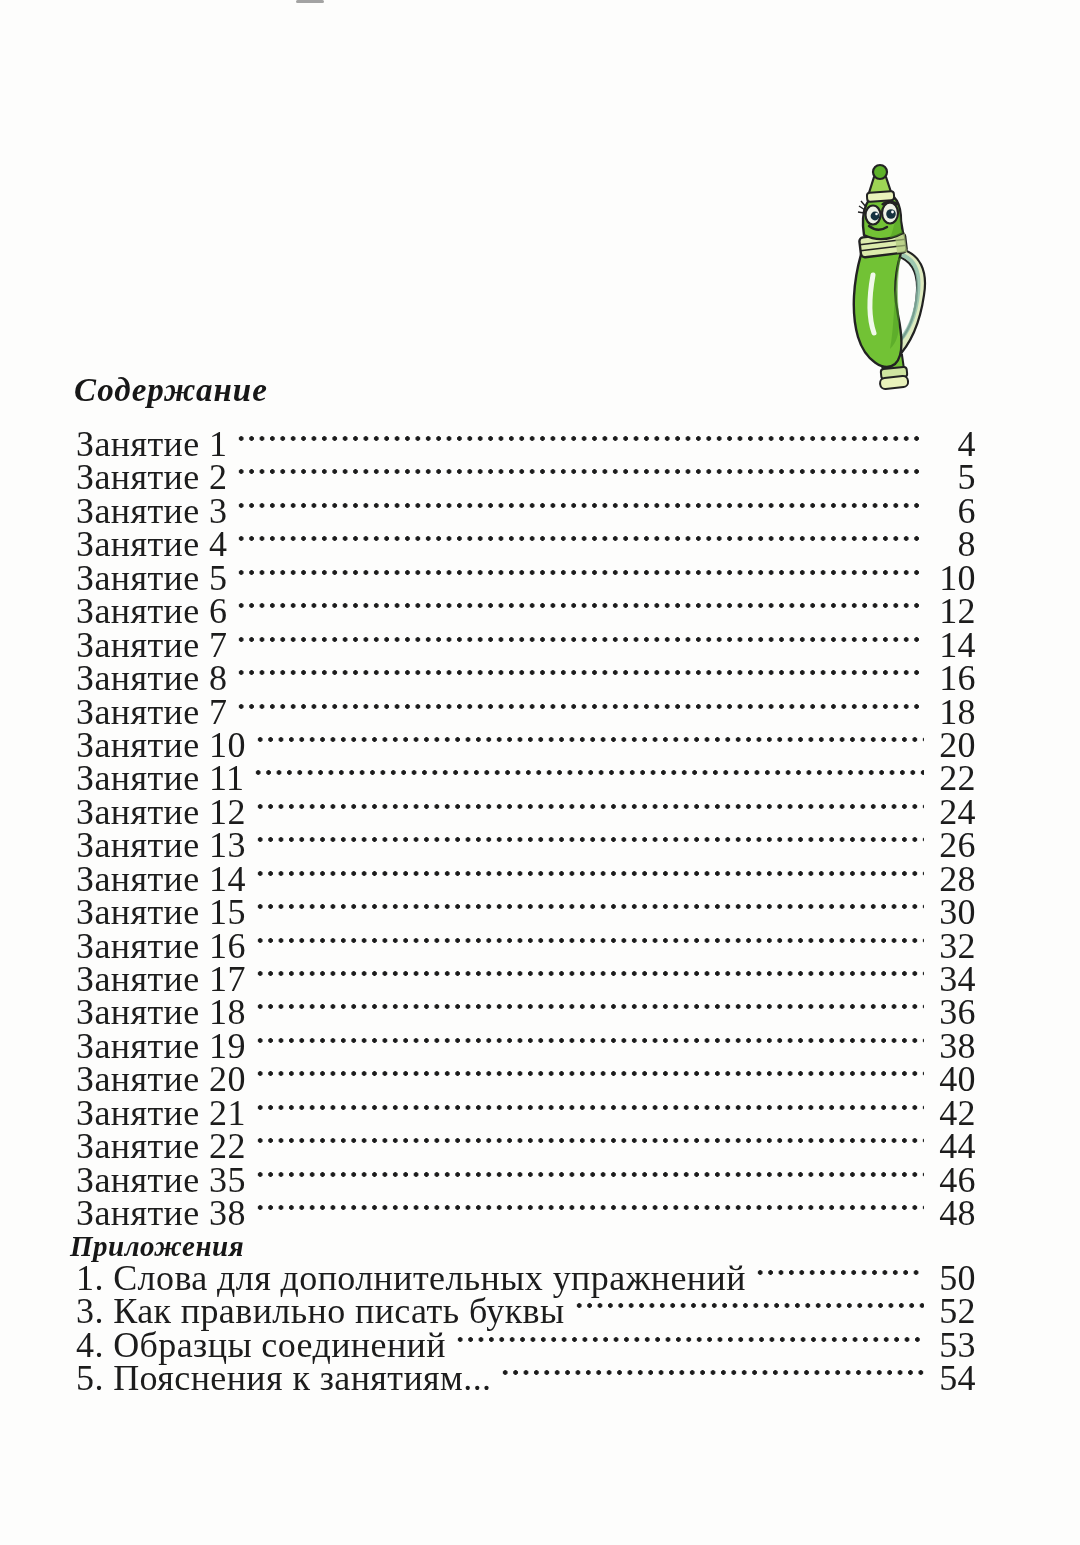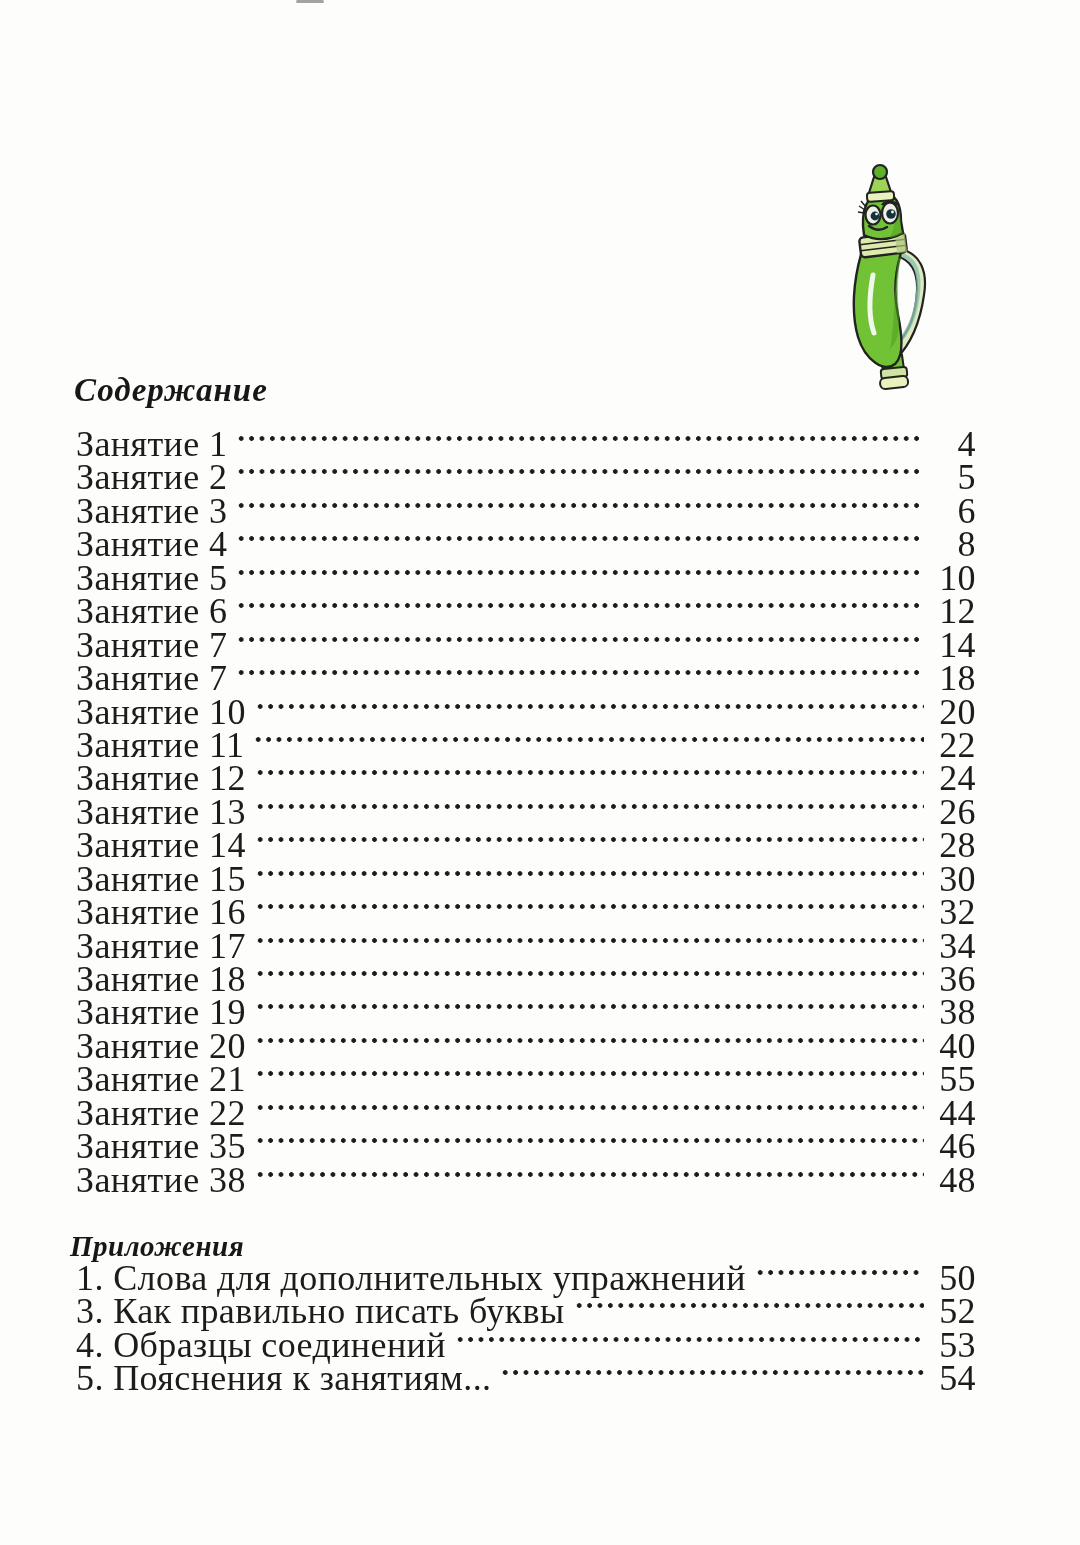--- a/index.html
+++ b/index.html
@@ -129,20 +129,25 @@
         <span class="label">Занятие 6</span>
         <span class="leader"></span>
         <span class="pagenum">12</span>
       </div>
       <div class="row">
         <span class="label">Занятие 7</span>
         <span class="leader"></span>
         <span class="pagenum">14</span>
       </div>
       <div class="row">
+        <span class="label">Занятие 8</span>
+        <span class="leader"></span>
+        <span class="pagenum">16</span>
+      </div>
+      <div class="row">
         <span class="label">Занятие 7</span>
         <span class="leader"></span>
         <span class="pagenum">18</span>
       </div>
       <div class="row">
         <span class="label">Занятие 10</span>
         <span class="leader"></span>
         <span class="pagenum">20</span>
       </div>
       <div class="row">
@@ -191,21 +196,21 @@
         <span class="pagenum">38</span>
       </div>
       <div class="row">
         <span class="label">Занятие 20</span>
         <span class="leader"></span>
         <span class="pagenum">40</span>
       </div>
       <div class="row">
         <span class="label">Занятие 21</span>
         <span class="leader"></span>
-        <span class="pagenum">55</span>
+        <span class="pagenum">42</span>
       </div>
       <div class="row">
         <span class="label">Занятие 22</span>
         <span class="leader"></span>
         <span class="pagenum">44</span>
       </div>
       <div class="row">
         <span class="label">Занятие 35</span>
         <span class="leader"></span>
         <span class="pagenum">46</span>

